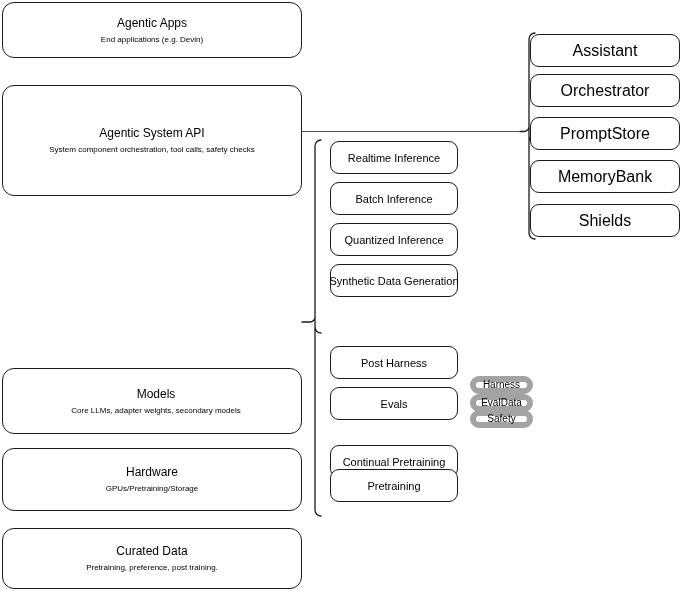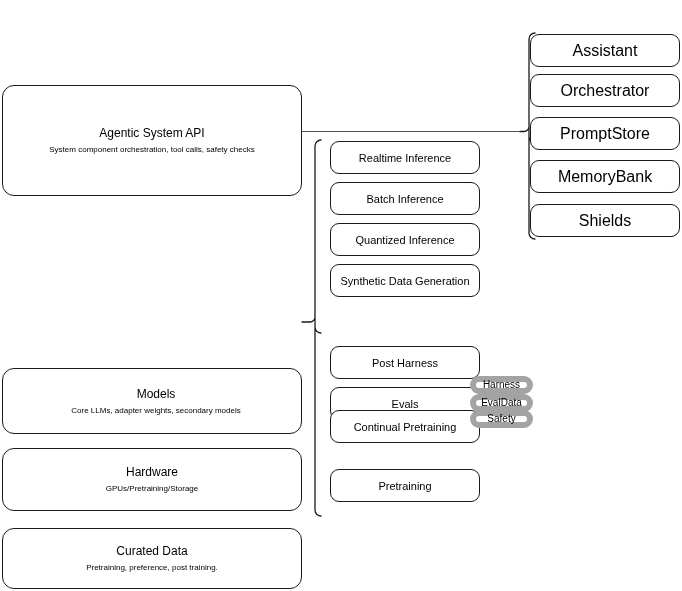--- a/index.html
+++ b/index.html
@@ -58,21 +58,21 @@
 
   
   .layer-node {
     left: 2px;
     width: 300px;
   }
 
   
   .cap-node {
     left: 330px;
-    width: 150px;
+    width: 128px;
     height: 33px;
     border-radius: 9px;
   }
   .cap-node .title {
     font-size: 11px;
     line-height: 14px;
   }
 
   
   .sys-node {
@@ -137,20 +137,24 @@
              L 315 146
              A 6 6 0 0 1 321 140
              M 315 317
              L 315 327
              A 6 6 0 0 0 321 333
              M 315 327
              L 315 510
              A 6 6 0 0 0 321 516"></path>
   </svg>
 
+  <div class="node layer-node" style="top:2px;  height:56px;">
+    <div class="title">Agentic Apps</div>
+    <div class="subtitle">End applications (e.g. Devin)</div>
+  </div>
 
   <div class="node layer-node" style="top:85px; height:111px;">
     <div class="title">Agentic System API</div>
     <div class="subtitle">System component orchestration, tool calls, safety checks</div>
   </div>
 
 
   <div class="node layer-node" style="top:368px; height:66px;padding-left:8px;">
     <div class="title">Models</div>
     <div class="subtitle">Core LLMs, adapter weights, secondary models</div>
@@ -177,21 +181,21 @@
   </div>
   <div class="node cap-node" style="top:264px;">
     <div class="title">Synthetic Data Generation</div>
   </div>
   <div class="node cap-node" style="top:346px;">
     <div class="title">Post Harness</div>
   </div>
   <div class="node cap-node" style="top:387px;">
     <div class="title">Evals</div>
   </div>
-  <div class="node cap-node" style="top:410px;">
+  <div class="node cap-node" style="top:445px;">
     <div class="title">Continual Pretraining</div>
   </div>
   <div class="node cap-node" style="top:469px;">
     <div class="title">Pretraining</div>
   </div>
 
   <div class="badge" style="top:376px;">Harness</div>
   <div class="badge" style="top:394px;">EvalData</div>
   <div class="badge" style="top:410px;">Safety</div>
 

